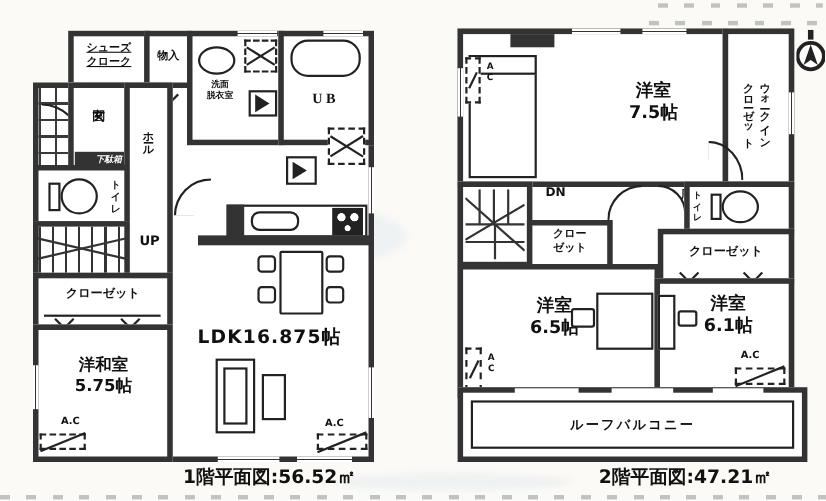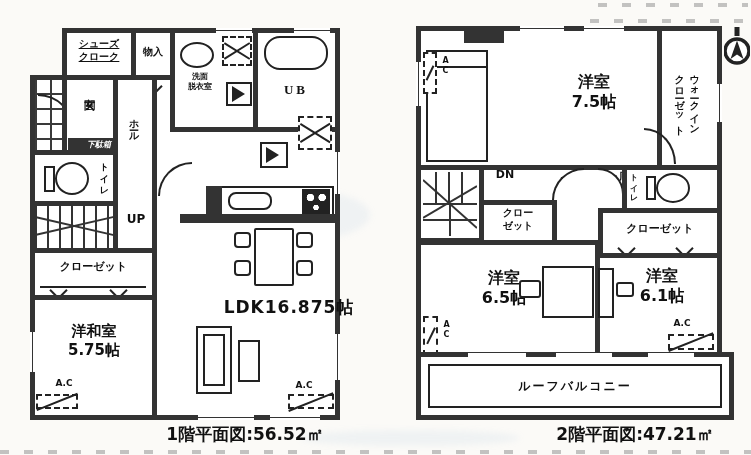--- a/index.html
+++ b/index.html
@@ -122,21 +122,21 @@
     <div class="furn" style="left:206px;top:186px;width:128px;height:30px;"></div>
     <div class="blackbar" style="left:206px;top:186px;width:16px;height:30px;"></div>
     <div class="furn" style="left:228px;top:192px;width:44px;height:18px;border-radius:8px;"></div>
     <div class="stove" style="left:302px;top:189px;width:28px;height:25px;"></div>
     <div class="blackbar" style="left:180px;top:214px;width:156px;height:9px;"></div>
     <div class="furn" style="left:254px;top:228px;width:40px;height:58px;border-radius:2px;"></div>
     <div class="furn" style="left:234px;top:232px;width:17px;height:16px;border-radius:4px;"></div>
     <div class="furn" style="left:234px;top:260px;width:17px;height:16px;border-radius:4px;"></div>
     <div class="furn" style="left:296px;top:232px;width:17px;height:16px;border-radius:4px;"></div>
     <div class="furn" style="left:296px;top:260px;width:17px;height:16px;border-radius:4px;"></div>
-    <div class="lbl" style="left:152px;top:297px;width:186px;font-size:17px;letter-spacing:1px;margin-left:44px;">LDK16.875帖</div>
+    <div class="lbl" style="left:152px;top:297px;width:186px;font-size:17px;letter-spacing:1px;">LDK16.875帖</div>
     <div class="furn" style="left:196px;top:326px;width:36px;height:68px;"></div>
     <div class="furn" style="left:203px;top:334px;width:22px;height:52px;"></div>
     <div class="furn" style="left:238px;top:340px;width:22px;height:42px;"></div>
     <div class="lbl" style="left:286px;top:380px;width:36px;font-size:9px;">A.C</div>
     <div class="xbox s" style="left:288px;top:394px;width:46px;height:15px;"></div>
 
     <div class="win-h" style="left:216px;top:28px;width:36px;height:5px;"></div>
     <div class="win-h" style="left:294px;top:28px;width:36px;height:5px;"></div>
     <div class="win-h" style="left:198px;top:415px;width:56px;height:5px;"></div>
     <div class="win-h" style="left:270px;top:415px;width:50px;height:5px;"></div>
@@ -226,16 +226,16 @@
     <div class="lbl" style="left:428px;top:379px;width:294px;font-size:12px;letter-spacing:2px;">ルーフバルコニー</div>
 
     <div class="win-h" style="left:520px;top:26px;width:44px;height:5px;"></div>
     <div class="win-h" style="left:584px;top:26px;width:40px;height:5px;"></div>
     <div class="win-v" style="left:416px;top:62px;width:5px;height:44px;"></div>
     <div class="win-v" style="left:717px;top:84px;width:5px;height:38px;"></div>
     <div style="position:absolute;left:468px;top:353px;width:58px;height:8px;background:#fff;"></div>
     <div style="position:absolute;left:556px;top:353px;width:56px;height:8px;background:#fff;"></div>
     <div style="position:absolute;left:648px;top:353px;width:46px;height:8px;background:#fff;"></div>
 
-    <div class="lbl" style="left:520px;top:424px;width:230px;font-size:17px;">2階平面図:47.21㎡</div>
+    <div class="lbl" style="left:508px;top:424px;width:230px;font-size:17px;">2階平面図:47.21㎡</div>
   </div>
 
 </div>
 
 </body></html>

